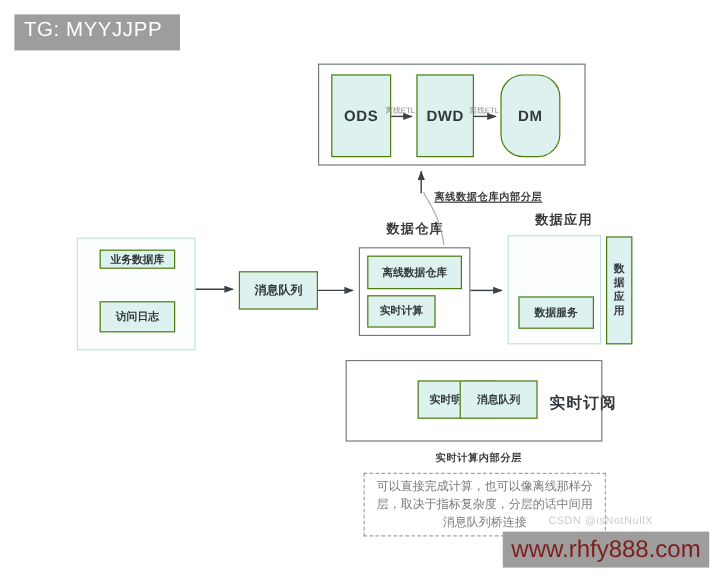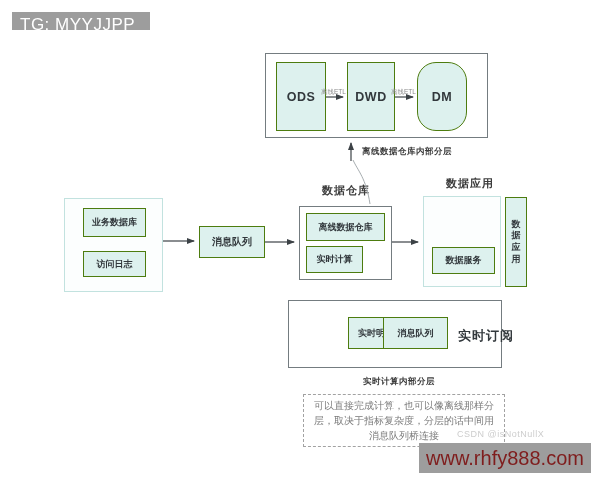--- a/index.html
+++ b/index.html
@@ -2,21 +2,21 @@
 <html><head>
 <meta charset="utf-8">
 <style>
   html,body{margin:0;padding:0;}
   body{font-family:"Liberation Sans","DejaVu Sans",sans-serif;background:#ffffff;}
   #page{position:relative;width:600px;height:480px;background:#ffffff;overflow:hidden;}
 
   .abs{position:absolute;}
 
   
-  .badge{left:12px;top:12px;width:138px;height:18px;background:#9d9d9d;color:#ffffff;
+  .badge{left:12px;top:12px;width:138px;height:30px;background:#9d9d9d;color:#ffffff;
          font-size:17px;line-height:26px;padding-left:8px;box-sizing:border-box;letter-spacing:.5px;}
   .footer{left:419px;top:443px;width:172px;height:30px;background:#9d9d9d;color:#7f1d1d;
           font-size:20px;line-height:30px;text-align:center;}
 
   
   .panel-dark{border:1.5px solid #747c80;background:#ffffff;box-sizing:border-box;}
   .panel-light{border:1px solid #c2e2df;background:#fcfefe;box-sizing:border-box;}
   .cyanbox{border:1px solid #4d7c0f;background:#ddf1ee;box-sizing:border-box;
            display:flex;align-items:center;justify-content:center;
            color:#32383c;font-weight:bold;}
@@ -44,25 +44,25 @@
 <div id="page">
 
   <div class="abs badge">TG: MYYJJPP</div>
 
   <div class="abs panel-dark" style="left:265px;top:53px;width:223px;height:85px;"></div>
   <div class="abs cyanbox lbl12" style="left:276px;top:62px;width:50px;height:69px;">ODS</div>
   <div class="abs cyanbox lbl12" style="left:347px;top:62px;width:48px;height:69px;">DWD</div>
   <div class="abs cyanbox lbl12" style="left:417px;top:62px;width:50px;height:69px;border-radius:19px;">DM</div>
   <div class="abs etl" style="left:321px;top:88px;">离线ETL</div>
   <div class="abs etl" style="left:391px;top:88px;">离线ETL</div>
-  <div class="abs caption" style="left:362px;top:146px;">离线数据仓库内部分层</div>
+  <div class="abs caption" style="left:362px;top:159px;text-decoration:underline;">离线数据仓库内部分层</div>
 
   <div class="abs sec-title" style="left:100px;top:176px;"></div>
   <div class="abs panel-light" style="left:64px;top:198px;width:99px;height:94px;"></div>
-  <div class="abs cyanbox lbl9" style="left:83px;top:208px;width:63px;height:29px;">业务数据库</div>
+  <div class="abs cyanbox lbl9" style="left:83px;top:208px;width:63px;height:16px;">业务数据库</div>
   <div class="abs cyanbox lbl9" style="left:83px;top:251px;width:63px;height:26px;">访问日志</div>
 
   <div class="abs cyanbox lbl10" style="left:199px;top:226px;width:66px;height:32px;">消息队列</div>
 
   <div class="abs sec-title" style="left:322px;top:183px;">数据仓库</div>
   <div class="abs panel-dark" style="left:299px;top:206px;width:93px;height:74px;"></div>
   <div class="abs cyanbox lbl9" style="left:306px;top:213px;width:79px;height:28px;">离线数据仓库</div>
   <div class="abs cyanbox lbl9" style="left:306px;top:246px;width:57px;height:27px;">实时计算</div>
 
   <div class="abs sec-title" style="left:446px;top:176px;">数据应用</div>

